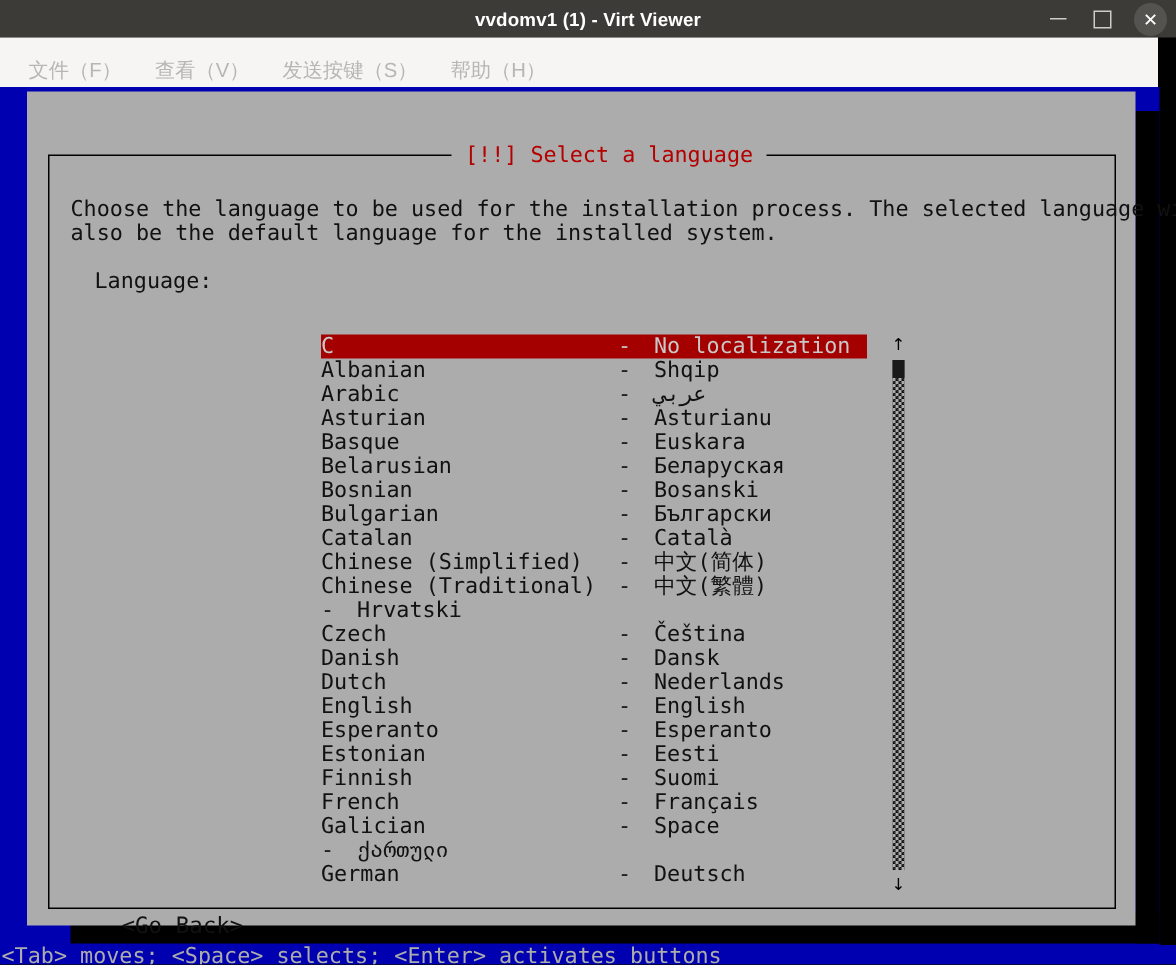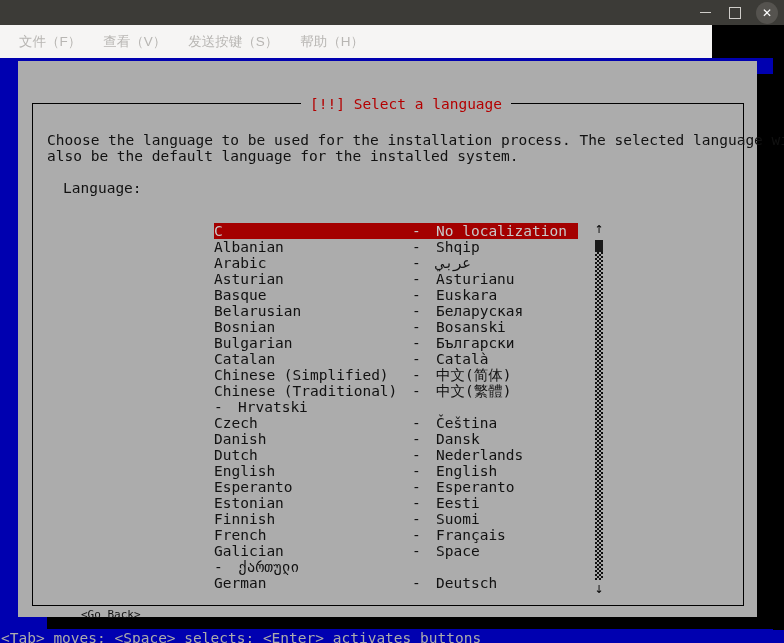--- a/index.html
+++ b/index.html
@@ -84,25 +84,25 @@
     display: block;
     width: 10px;
     height: 10px;
     border: 1.5px solid #cfcdc9;
   }
 
   
   .menubar {
     position: absolute;
     left: 0; top: 25px;
-    width: 712px;
+    width: 772px;
     height: 33px;
     background: #f6f5f4;
     display: flex;
-    align-items: center;
+    align-items: flex-end;
     padding-left: 8px;
     box-sizing: border-box;
   }
   .menu-item {
     font-family: "Liberation Sans", sans-serif;
     font-size: 13.5px;
     color: #b8b6b3;
     padding: 2px 11px;
     white-space: nowrap;
   }
@@ -279,21 +279,21 @@
     height: 12px;
     background: #1a1a1a;
   }
 
   
   .gobtn {
     position: absolute;
     left: 48px;
     top: 504px;
     font-family: "DejaVu Sans Mono", monospace;
-    font-size: 11px;
+    font-size: 15px;
     color: #111111;
     white-space: pre;
   }
 
   
   .statusline {
     position: absolute;
     left: 0;
     top: 572px;
     width: 784px;
@@ -308,20 +308,21 @@
     box-sizing: border-box;
     overflow: hidden;
   }
 </style>
 </head>
 <body>
 
 <div id="app">
 
   <div class="titlebar">
+    <span class="titlebar-title">vvdomv1 (1) - Virt Viewer</span>
     <div class="window-controls">
       <div class="wc-btn">
         <span class="wc-min-glyph"></span>
       </div>
       <div class="wc-btn">
         <span class="wc-max-glyph"></span>
       </div>
       <div class="wc-btn close">
         <span class="hit">✕</span>
       </div>

